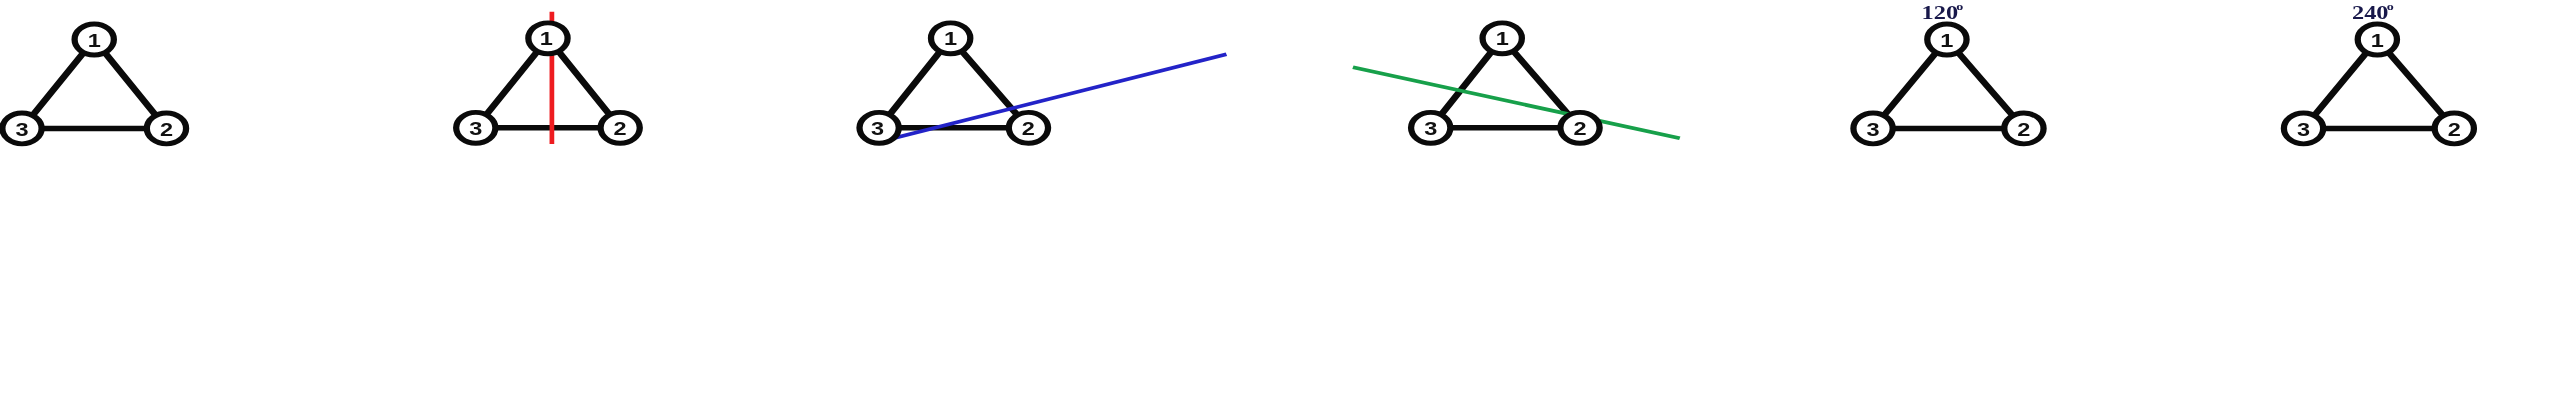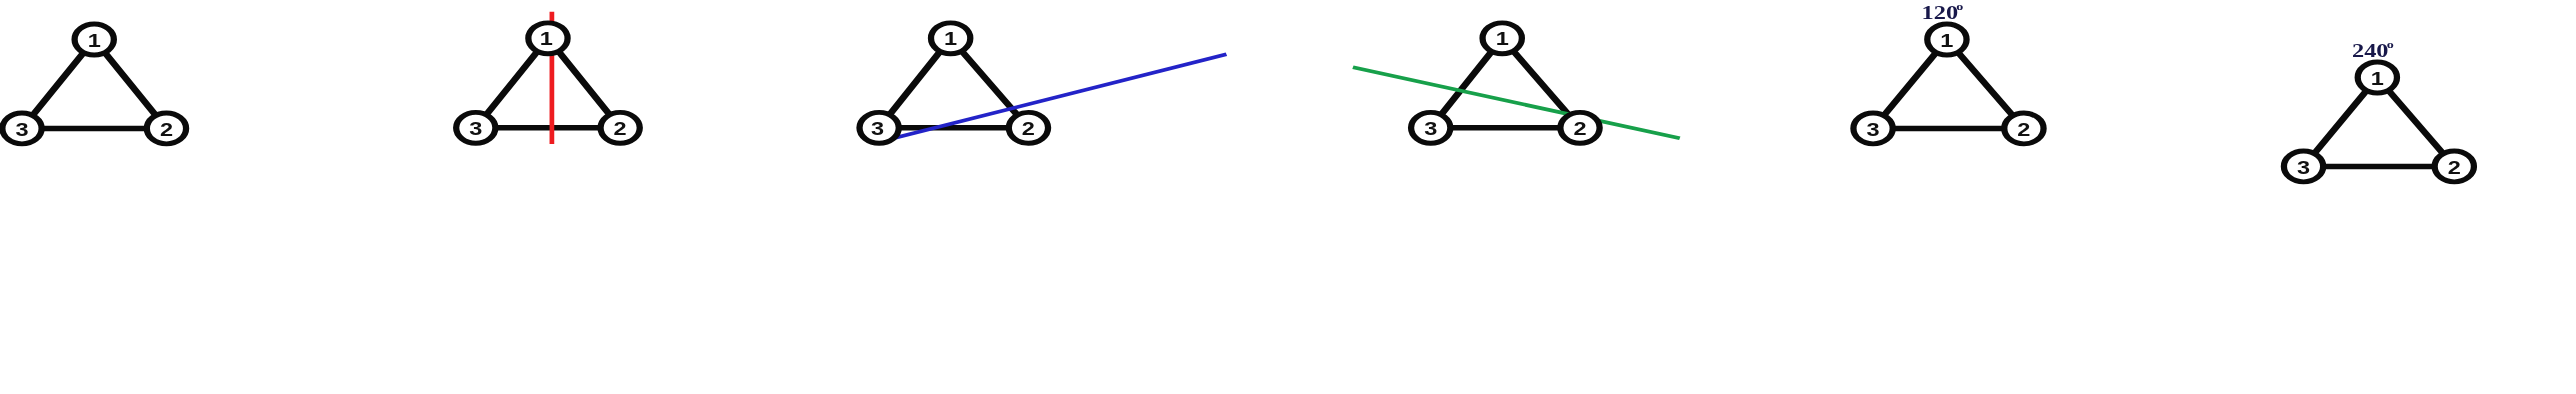--- a/index.html
+++ b/index.html
@@ -198,21 +198,21 @@
         <circle class="node-circle" cx="397" cy="208" r="25"></circle>
         <text class="node-label" x="397" y="209">2</text>
       </g>
       <g>
         <circle class="node-circle" cx="205" cy="208" r="25"></circle>
         <text class="node-label" x="205" y="209">3</text>
       </g>
     </svg>
   </div>
 
-  <div class="panel" style="left:2152px; width:424px;margin-top:38px;">
+  <div class="panel" style="left:2152px; width:424px;">
     <svg viewBox="0 0 540 502" preserveAspectRatio="none">
       <g>
         <line class="edge" x1="287" y1="64" x2="385" y2="208"></line>
         <line class="edge" x1="287" y1="64" x2="193" y2="208"></line>
         <line class="edge" x1="193" y1="208" x2="385" y2="208"></line>
       </g>
       <g>
         <text class="rot-label" x="278" y="30">240</text>
         <text class="rot-deg" x="299" y="17">o</text>
         <g>

